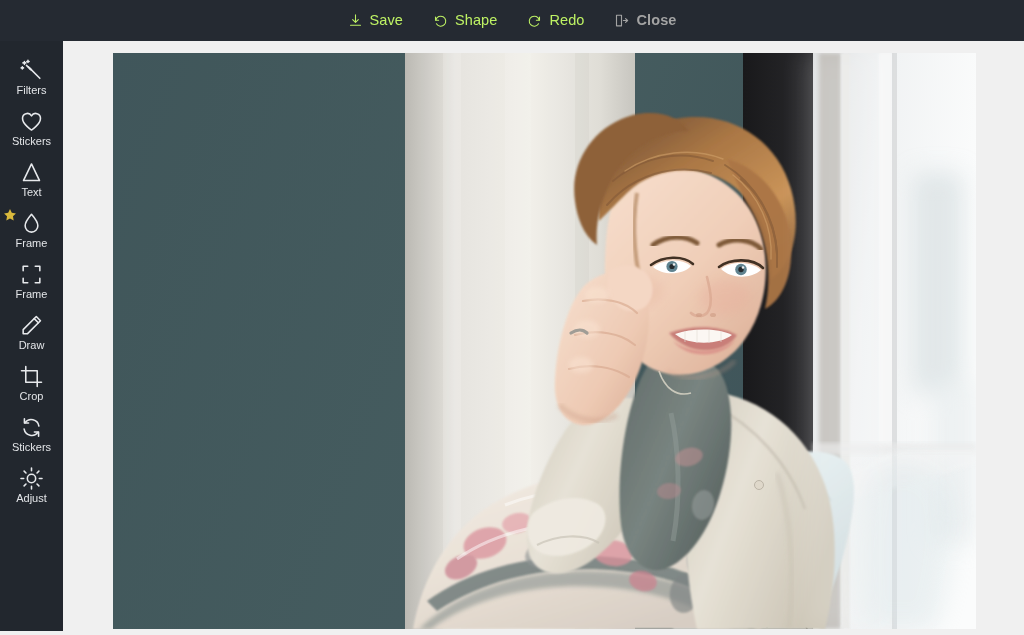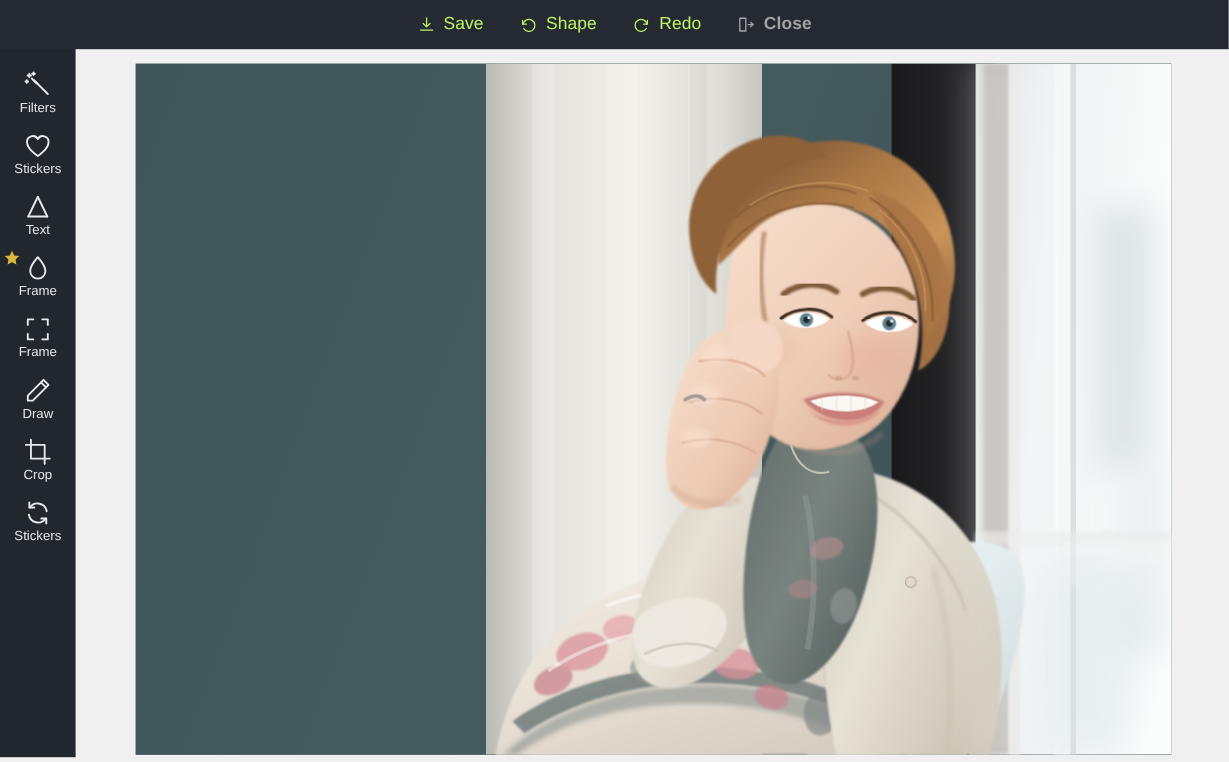--- a/index.html
+++ b/index.html
@@ -286,20 +286,30 @@
         <svg width="25" height="25" viewBox="0 0 24 24" fill="none" stroke="currentColor" stroke-width="1.5" stroke-linecap="round" stroke-linejoin="round">
           <path d="M19.1 10.6a7.4 7.4 0 0 0-13.4-3"></path>
           <path d="M4.9 13.4a7.4 7.4 0 0 0 13.4 3"></path>
           <path d="M5.2 3.6v4h4"></path>
           <path d="M18.8 20.4v-4h-4"></path>
         </svg>
       </span>
       <span class="lbl">Stickers</span>
     </div>
 
+    <div class="side-item">
+      <span class="ico">
+        <svg width="25" height="25" viewBox="0 0 24 24" fill="none" stroke="currentColor" stroke-width="1.5" stroke-linecap="round" stroke-linejoin="round">
+          <circle cx="12" cy="12" r="4"></circle>
+          <path d="M12 1.9v2.6M12 19.5v2.6M22.1 12h-2.6M4.5 12H1.9"></path>
+          <path d="M19.1 4.9 17.3 6.7M6.7 17.3 4.9 19.1M19.1 19.1 17.3 17.3M6.7 6.7 4.9 4.9"></path>
+        </svg>
+      </span>
+      <span class="lbl">Adjust</span>
+    </div>
 
   </div>
 
   <div id="canvas">
     <div id="photo">
       <svg viewBox="0 0 863 576" preserveAspectRatio="none">
         <defs>
 
           <linearGradient id="gWall" x1="0" y1="0" x2="1" y2="0.25">
             <stop offset="0" stop-color="#3a5055"></stop>

